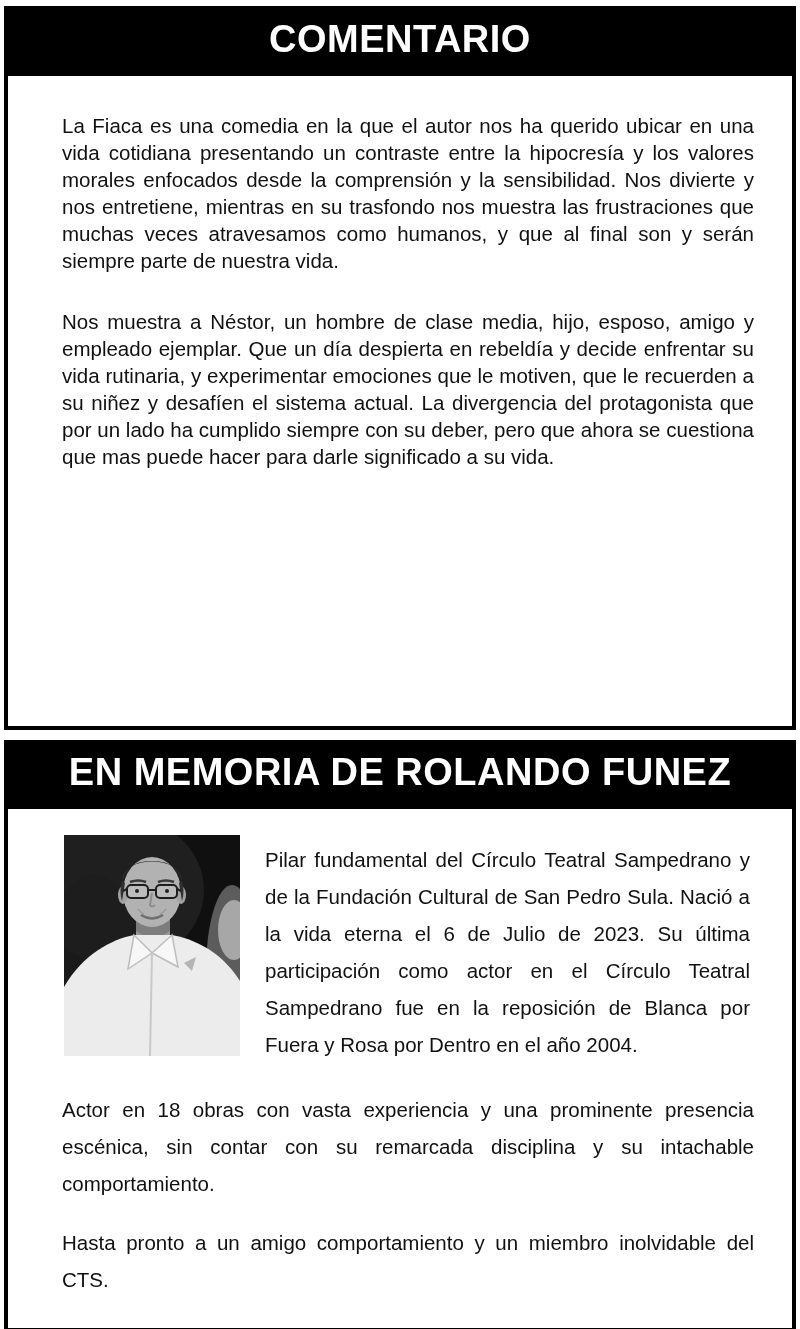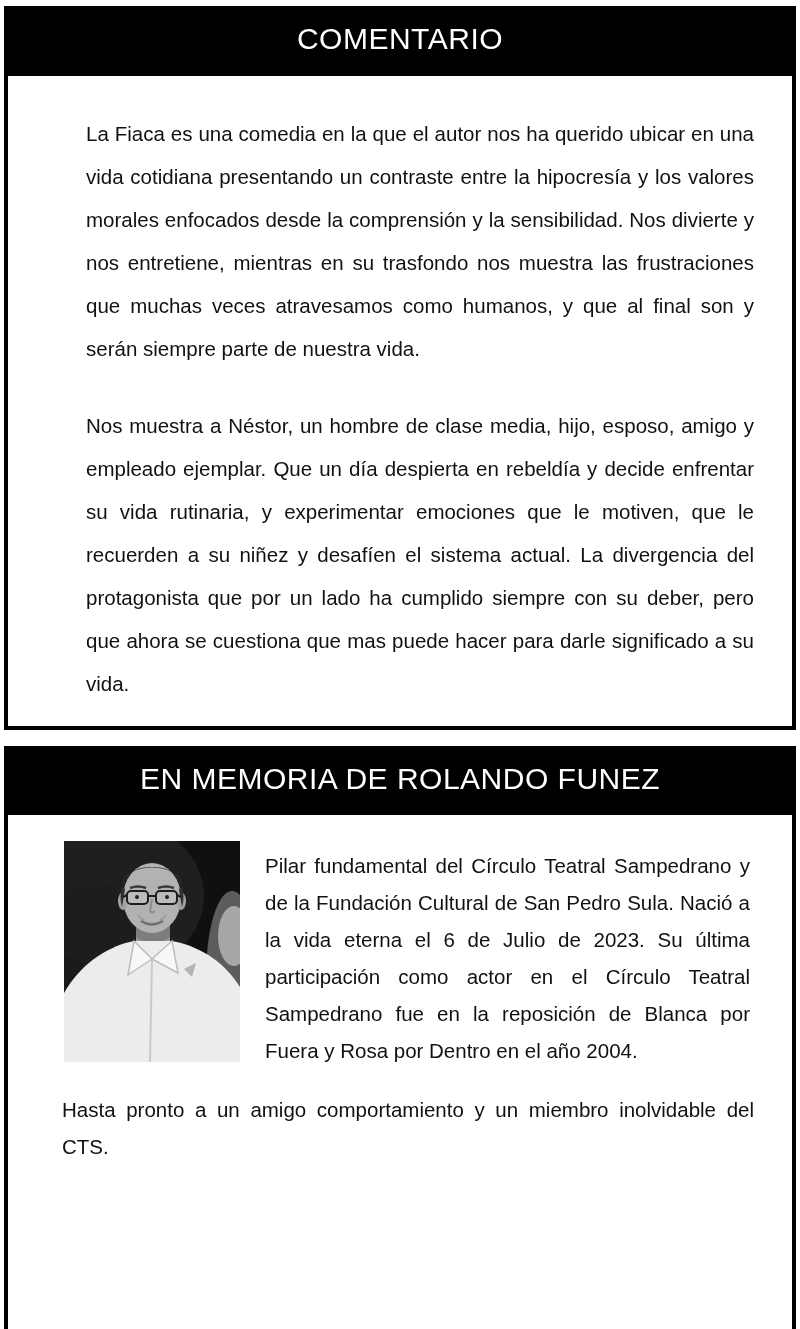--- a/index.html
+++ b/index.html
@@ -16,40 +16,39 @@
     background: #ffffff;
   }
   .band {
     background: #000000;
     color: #ffffff;
     display: flex;
     align-items: center;
     justify-content: center;
   }
   .band h1 {
-    font-size: 30px;
-    font-weight: 400;
+    font-size: 38px;
+    font-weight: 700;
     letter-spacing: 0.5px;
     white-space: nowrap;
   }
   .band-1 { height: 66px; }
-  .band-2 { height: 65px; margin-top: 16px; }
+  .band-2 { height: 65px; margin-top: 10px; }
   .box {
     border: 4px solid #000000;
     background: #ffffff;
   }
   .box-1 {
     height: 658px;
     padding: 36px 38px 0 54px;
   }
   .box-1 p {
     font-size: 20.5px;
-    line-height: 43px;
+    line-height: 27px;
     text-align: justify;
-    margin-left: 24px;
   }
   .box-1 p + p { margin-top: 34px; }
   .box-2 {
     height: 532px;
     border-bottom-width: 9px;
     padding: 18px 38px 0 54px;
   }
   .photo-row {
     display: flex;
     align-items: center;
@@ -141,16 +140,17 @@
           <circle cx="103" cy="56" r="2" fill="#222222"></circle>
 
           <path d="M88,58 L86,70 Q88,73 91,70" stroke="#8d8d8d" stroke-width="2" fill="none"></path>
           <path d="M77,80 Q88,87 99,80" stroke="#6f6f6f" stroke-width="2.5" fill="none"></path>
           <path d="M74,74 Q77,78 80,79" stroke="#9a9a9a" stroke-width="1.5" fill="none"></path>
           <path d="M102,74 Q99,78 96,79" stroke="#9a9a9a" stroke-width="1.5" fill="none"></path>
         </svg>
       </figure>
       <p class="bio">Pilar fundamental del Círculo Teatral Sampedrano y de la Fundación Cultural de San Pedro Sula. Nació a la vida eterna el 6 de Julio de 2023.  Su última participación como actor en el Círculo Teatral Sampedrano fue en la reposición de Blanca por Fuera y Rosa por Dentro en el año 2004.</p>
     </div>
+    <p class="mem-par mem-par-1">Actor en 18 obras con vasta experiencia y una prominente presencia escénica, sin contar con su remarcada disciplina y su intachable comportamiento.</p>
     <p class="mem-par mem-par-2">Hasta pronto a un amigo comportamiento y un miembro inolvidable del CTS.</p>
   </section>
 
 </div>
 
 </body></html>

